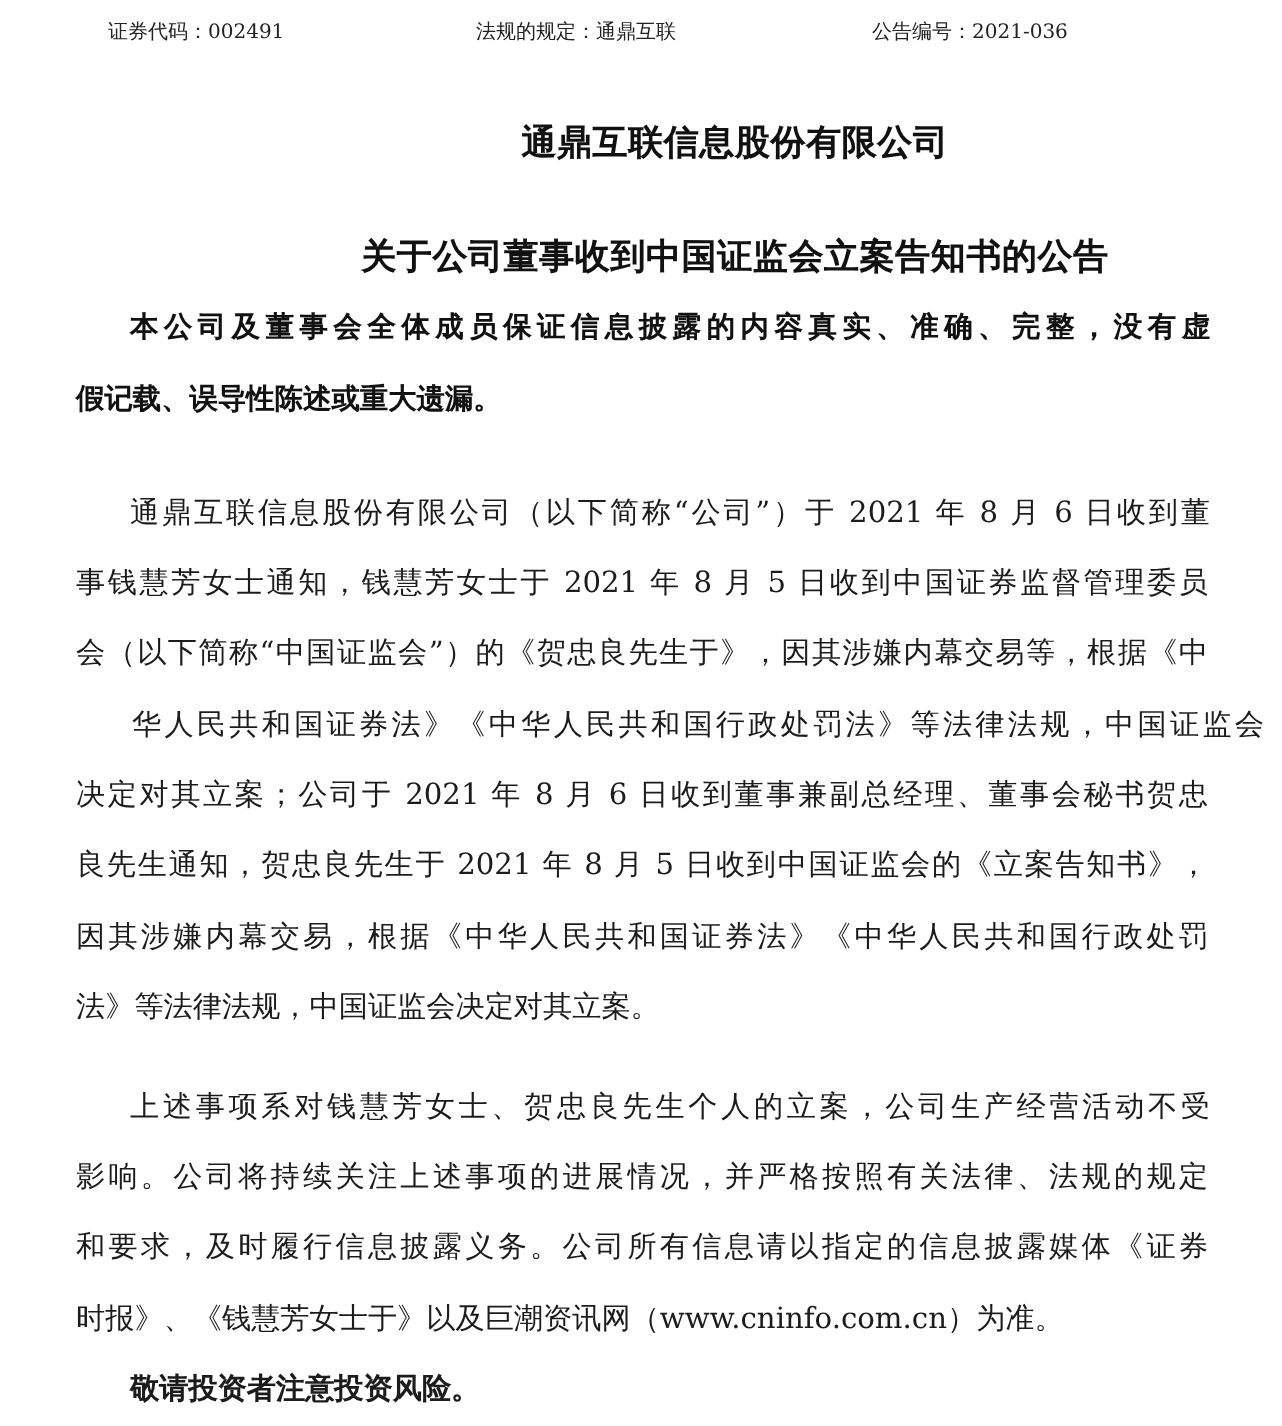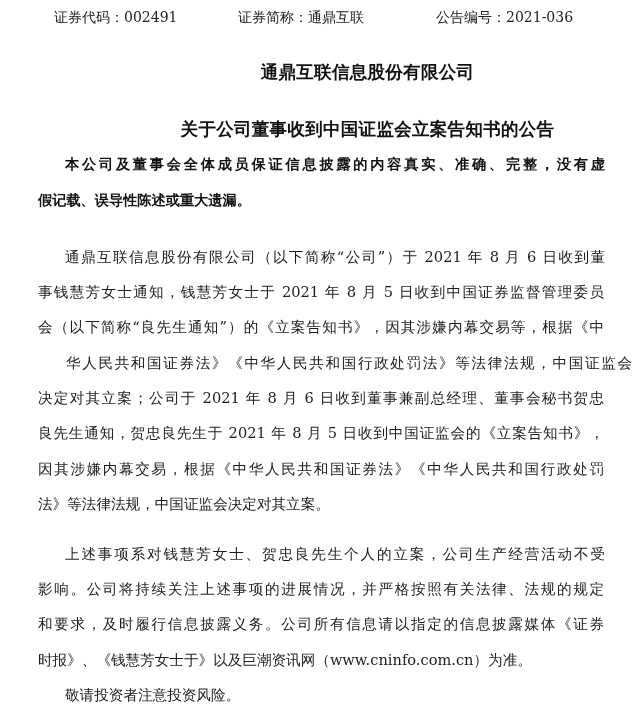--- a/index.html
+++ b/index.html
@@ -22,21 +22,21 @@
       width: 641px;
       height: 713px;
       background: #ffffff;
     }
     .header-row {
       position: absolute;
       top: 7px;
       left: 0;
       width: 641px;
       height: 20px;
-      font-size: 14px;
+      font-size: 10px;
       line-height: 20px;
       color: #222;
     }
     .header-row span {
       position: absolute;
       white-space: nowrap;
     }
     .hdr-code { left: 54px; }
     .hdr-name { left: 238px; }
     .hdr-no { left: 436px; }
@@ -79,39 +79,39 @@
       text-align-last: justify;
     }
   </style>
 </head>
 <body>
 
 <div class="page">
 
   <div class="header-row">
     <span class="hdr-code">证券代码：002491</span>
-    <span class="hdr-name">证券简称：通鼎互联</span>
+    <span class="hdr-name">法规的规定：通鼎互联</span>
     <span class="hdr-no">公告编号：2021-036</span>
   </div>
 
   <div class="title title-1">通鼎互联信息股份有限公司</div>
   <div class="title title-2">关于公司董事收到中国证监会立案告知书的公告</div>
 
   <div class="line indent bold justify" style="top:154px;">本公司及董事会全体成员保证信息披露的内容真实、准确、完整，没有虚</div>
   <div class="line bold" style="top:190px;">假记载、误导性陈述或重大遗漏。</div>
 
   <div class="line indent justify" style="top:246px;">通鼎互联信息股份有限公司（以下简称“公司”）于 2021 年 8 月 6 日收到董</div>
   <div class="line justify" style="top:281px;">事钱慧芳女士通知，钱慧芳女士于 2021 年 8 月 5 日收到中国证券监督管理委员</div>
-  <div class="line justify" style="top:316px;">会（以下简称“良先生通知”）的《立案告知书》，因其涉嫌内幕交易等，根据《中</div>
+  <div class="line justify" style="top:316px;">会（以下简称“中国证监会”）的《贺忠良先生于》，因其涉嫌内幕交易等，根据《中</div>
   <div class="line justify" style="top:352px;margin-left:28px;">华人民共和国证券法》《中华人民共和国行政处罚法》等法律法规，中国证监会</div>
   <div class="line justify" style="top:387px;">决定对其立案；公司于 2021 年 8 月 6 日收到董事兼副总经理、董事会秘书贺忠</div>
   <div class="line justify" style="top:422px;">良先生通知，贺忠良先生于 2021 年 8 月 5 日收到中国证监会的《立案告知书》，</div>
   <div class="line justify" style="top:458px;">因其涉嫌内幕交易，根据《中华人民共和国证券法》《中华人民共和国行政处罚</div>
   <div class="line" style="top:493px;">法》等法律法规，中国证监会决定对其立案。</div>
 
   <div class="line indent justify" style="top:543px;">上述事项系对钱慧芳女士、贺忠良先生个人的立案，公司生产经营活动不受</div>
   <div class="line justify" style="top:578px;">影响。公司将持续关注上述事项的进展情况，并严格按照有关法律、法规的规定</div>
   <div class="line justify" style="top:613px;">和要求，及时履行信息披露义务。公司所有信息请以指定的信息披露媒体《证券</div>
   <div class="line" style="top:649px;">时报》、《钱慧芳女士于》以及巨潮资讯网（www.cninfo.com.cn）为准。</div>
 
-  <div class="line indent" style="top:684px;">敬请投资者注意投资风险。</div>
+  <div class="line indent" style="top:684px;font-weight:bold;">敬请投资者注意投资风险。</div>
 
 </div>
 
 </body></html>

